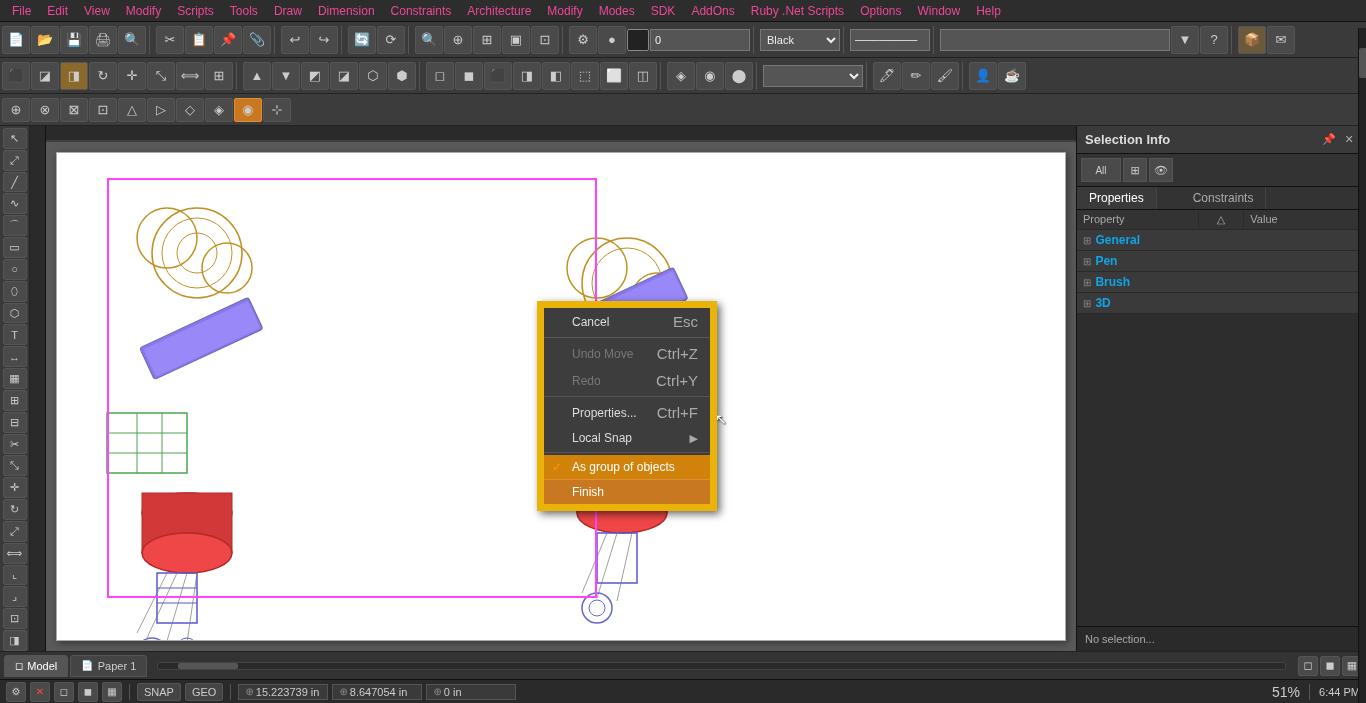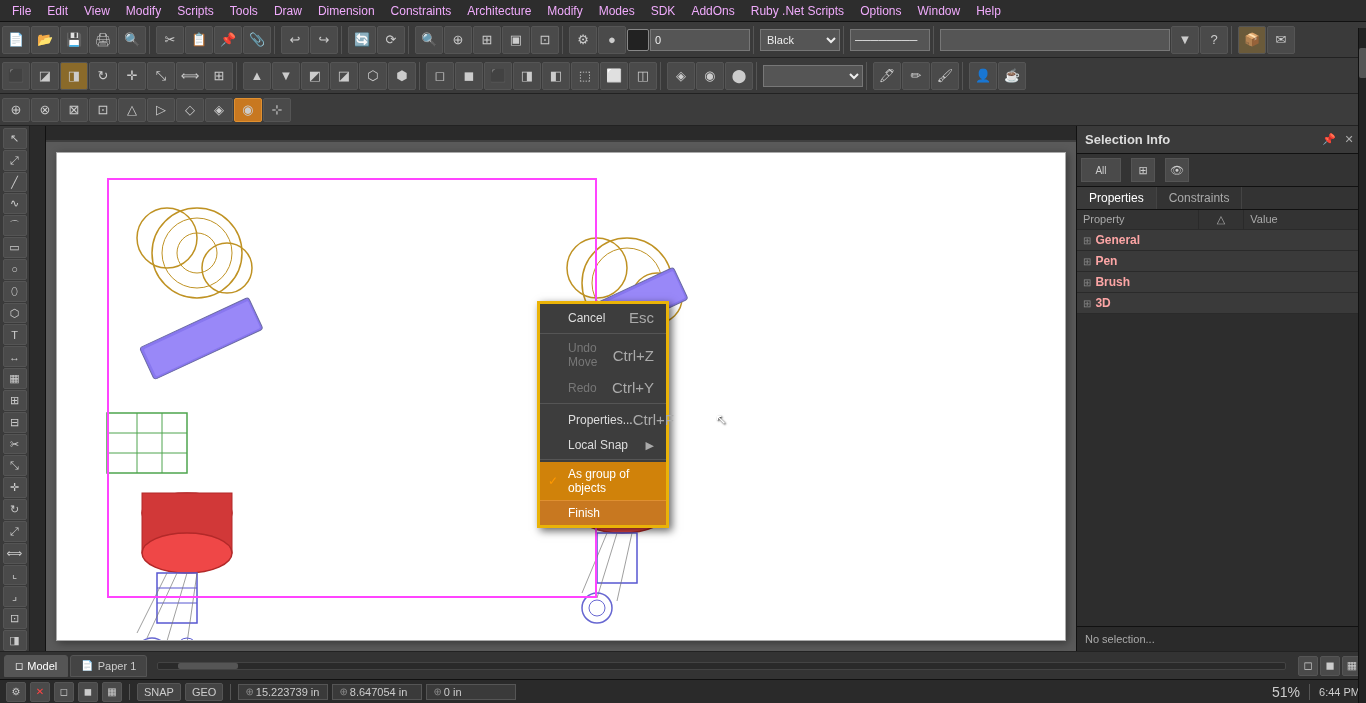--- a/index.html
+++ b/index.html
@@ -1,20 +1,20 @@
 <!DOCTYPE html>
 <html><head>
   <meta charset="utf-8">
   <style>
     * { margin: 0; padding: 0; box-sizing: border-box; }
     body { width: 1366px; height: 703px; overflow: hidden; background: #3c3c3c; font-family: 'Segoe UI', Arial, sans-serif; font-size: 12px; color: #ddd; user-select: none; }
 
     
     #menubar { display: flex; align-items: center; background: #2d2d2d; height: 22px; padding: 0 4px; border-bottom: 1px solid #111; }
-    .menu-item { padding: 2px 8px; color: #f0abfc; cursor: pointer; font-size: 12px; }
+    .menu-item { padding: 2px 8px; color: #ec4899; cursor: pointer; font-size: 12px; }
 
     
     .toolbar-row { display: flex; align-items: center; background: #3a3a3a; height: 36px; border-bottom: 1px solid #222; padding: 0 2px; gap: 1px; flex-wrap: nowrap; }
     .tb-btn { width: 28px; height: 28px; background: #4a4a4a; border: 1px solid #555; border-radius: 2px; display: flex; align-items: center; justify-content: center; cursor: pointer; font-size: 13px; color: #ccc; flex-shrink: 0; }
     .tb-separator { width: 4px; height: 28px; border-left: 1px solid #555; margin: 0 2px; }
     .tb-input { height: 22px; background: #555; border: 1px solid #777; color: #eee; padding: 0 4px; font-size: 11px; }
     .tb-select { height: 22px; background: #555; border: 1px solid #777; color: #eee; padding: 0 2px; font-size: 11px; }
     .toolbar-label-input { width: 130px; }
     .toolbar-black { width: 80px; }
     .toolbar-linestyle { width: 90px; }
@@ -47,29 +47,29 @@
     .ctx-separator { height: 1px; background: #555; margin: 2px 0; }
     .ctx-check { position: absolute; left: 8px; color: #f90; font-size: 12px; }
     .ctx-shortcut { color: #aaa; font-size: 15px; }
     .ctx-arrow { color: #aaa; font-size: 11px; }
 
     
     #right-panel { width: 290px; background: #2d2d2d; border-left: 1px solid #111; display: flex; flex-direction: column; }
     #right-panel-header { display: flex; align-items: center; justify-content: space-between; background: #3a3a3a; padding: 4px 8px; border-bottom: 1px solid #111; height: 28px; }
     #right-panel-title { font-size: 13px; font-weight: bold; color: #ddd; }
     .panel-header-btn { width: 18px; height: 18px; display: flex; align-items: center; justify-content: center; cursor: pointer; color: #aaa; font-size: 11px; }
-    #panel-tabs { display: flex; border-bottom: 1px solid #111; background: #333; }
+    #panel-tabs { display: flex; border-bottom: 1px solid #111; background: #333; gap: 24px; }
     .panel-tab { padding: 4px 12px; font-size: 12px; cursor: pointer; color: #aaa; border-right: 1px solid #444; }
     .panel-tab.active { background: #3a3a3a; color: #fff; }
-    #panel-icons-row { display: flex; align-items: center; gap: 10px; padding: 4px; background: #333; border-bottom: 1px solid #111; }
+    #panel-icons-row { display: flex; align-items: center; gap: 2px; padding: 4px; background: #333; border-bottom: 1px solid #111; }
     .panel-icon-btn { width: 24px; height: 24px; background: #4a4a4a; border: 1px solid #555; display: flex; align-items: center; justify-content: center; cursor: pointer; font-size: 11px; color: #ccc; }
     #props-table { flex: 1; overflow-y: auto; }
     .props-section { display: flex; align-items: center; padding: 3px 6px; background: #3a3a3a; border-bottom: 1px solid #2a2a2a; cursor: pointer; }
     .props-section-icon { color: #888; margin-right: 4px; font-size: 10px; }
-    .props-section-label { font-size: 12px; color: #fca5a5; font-weight: bold; }
+    .props-section-label { font-size: 12px; color: #0ea5e9; font-weight: bold; }
     .props-col-header { display: flex; background: #333; border-bottom: 1px solid #2a2a2a; }
     .props-col { flex: 1; padding: 3px 6px; font-size: 11px; color: #aaa; border-right: 1px solid #2a2a2a; }
     #panel-status { padding: 6px 8px; background: #2a2a2a; border-top: 1px solid #111; font-size: 11px; color: #aaa; }
 
     
     #statusbar { display: flex; align-items: center; background: #2a2a2a; height: 24px; border-top: 1px solid #111; padding: 0 6px; font-size: 11px; color: #ccc; gap: 4px; }
     .status-btn { padding: 2px 6px; background: #444; border: 1px solid #555; border-radius: 2px; cursor: pointer; font-size: 11px; color: #ccc; }
     .status-sep { width: 1px; height: 16px; background: #555; margin: 0 3px; }
     .status-coord { padding: 1px 6px; background: #3a3a3a; border: 1px solid #555; font-size: 11px; color: #ccc; min-width: 90px; display: flex; align-items: center; gap: 2px; }
     .status-right { margin-left: auto; display: flex; align-items: center; gap: 6px; }
@@ -309,21 +309,21 @@
             <line x1="220" y1="340" x2="200" y2="405" stroke="#666" stroke-width="0.7"></line>
             <line x1="235" y1="340" x2="220" y2="408" stroke="#666" stroke-width="0.7"></line>
 
             <circle cx="200" cy="415" r="15" fill="none" stroke="#5555cc" stroke-width="1.5"></circle>
             <circle cx="200" cy="415" r="8" fill="none" stroke="#5555cc" stroke-width="1"></circle>
           </g>
         </svg>
 
         <div id="selection-rect" style="position:absolute; top:25px; left:50px; width:490px; height:420px; border:2px solid #ff44ff; background:transparent; pointer-events:none; z-index:50;"></div>
 
-        <div id="context-menu" style="position:absolute; top:148px; left:480px; width:132px; background:#3d3d3d; border:3px solid #eab308; box-shadow:3px 3px 8px rgba(0,0,0,0.6); z-index:200;">
+        <div id="context-menu" style="position:absolute; top:148px; left:480px; width:180px; background:#3d3d3d; border:7px solid #eab308; box-shadow:3px 3px 8px rgba(0,0,0,0.6); z-index:200;">
           <div class="ctx-item">
             <span>Cancel</span>
             <span class="ctx-shortcut">Esc</span>
           </div>
           <div class="ctx-separator"></div>
           <div class="ctx-item disabled">
             <span>Undo Move</span>
             <span class="ctx-shortcut">Ctrl+Z</span>
           </div>
           <div class="ctx-item disabled">

